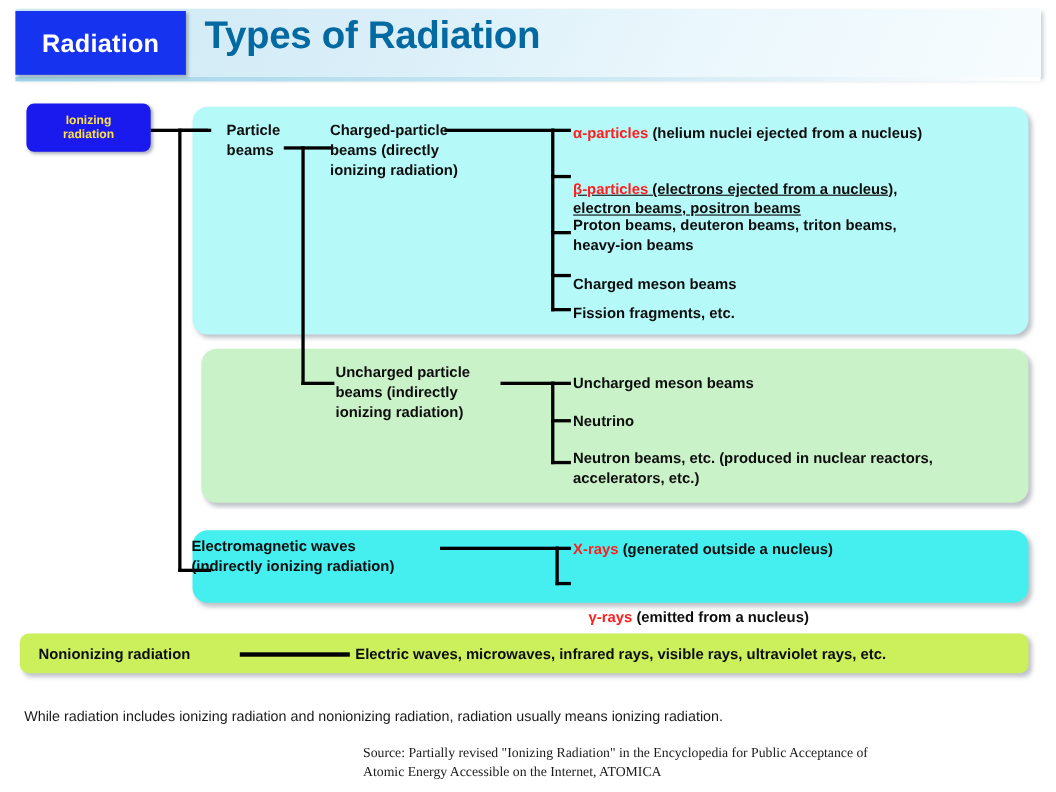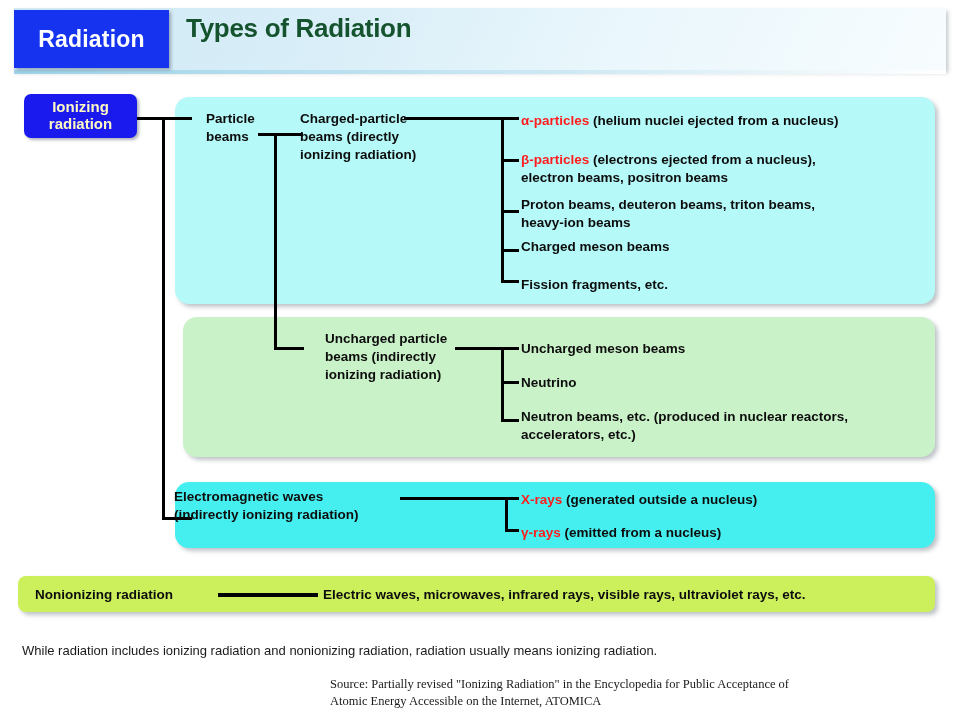--- a/index.html
+++ b/index.html
@@ -48,45 +48,45 @@
   #header-tag span {
     color: #ffffff;
     font-size: 23px;
     font-weight: bold;
     letter-spacing: 0.2px;
   }
   #header-title {
     position: absolute;
     left: 186px;
     top: 13px;
-    font-size: 26px;
-    font-weight: bold;
-    color: #14532d;
+    font-size: 35px;
+    font-weight: bold;
+    color: #0369a1;
     letter-spacing: -0.3px;
   }
 
   
   #ionizing-chip {
     position: absolute;
     left: 24px;
     top: 94px;
     width: 113px;
     height: 44px;
     background: #1a1aee;
     border-radius: 7px;
     box-shadow: 2px 2px 3px rgba(110,115,130,0.55);
     display: flex;
     flex-direction: column;
     align-items: center;
     justify-content: center;
     line-height: 1.12;
   }
   #ionizing-chip span {
-    color: #fef9c3;
-    font-size: 15px;
+    color: #fde047;
+    font-size: 11px;
     font-weight: bold;
   }
 
   
   .panel {
     position: absolute;
     border-radius: 14px;
     box-shadow: 3px 3px 4px rgba(130,138,148,0.5);
   }
   #panel-particle {
@@ -125,45 +125,45 @@
     font-size: 13.5px;
     font-weight: bold;
     color: #0d0d0d;
     line-height: 1.32;
     white-space: pre-line;
   }
   .red { color: #ff1d1d; }
 
   #lbl-particle-beams   { left: 206px; top: 110px; width: 95px; }
   #lbl-charged          { left: 300px; top: 110px; width: 160px; }
-  #lbl-uncharged        { left: 305px; top: 330px; width: 175px; margin-left: 20px; }
+  #lbl-uncharged        { left: 305px; top: 330px; width: 175px; }
   #lbl-em               { left: 174px; top: 488px; width: 230px; }
   #lbl-nonionizing      { left: 35px;  top: 586px; }
   #lbl-nonionizing-val  { left: 323px; top: 586px; }
 
   .item {
     position: absolute;
     font-size: 13.5px;
     font-weight: bold;
     color: #0d0d0d;
     line-height: 1.30;
     left: 521px;
   }
   #item-a1 { top: 112px; }
-  #item-a2 { top: 151px; }
+  #item-a2 { top: 163px; text-decoration: underline; }
   #item-a3 { top: 196px; }
-  #item-a4 { top: 238px; text-align: center; }
+  #item-a4 { top: 250px; text-align: center; }
   #item-a5 { top: 276px; }
 
   #item-b1 { top: 340px; }
   #item-b2 { top: 374px; }
   #item-b3 { top: 408px; }
 
   #item-c1 { top: 491px; }
-  #item-c2 { top: 524px; }
+  #item-c2 { top: 552px; margin-left: 14px; }
 
   
   .ln { position: absolute; background: #000000; }
   .lnh { height: 3px; }
   .lnv { width: 3px; }
 
   
   #footnote {
     position: absolute;
     left: 22px;

